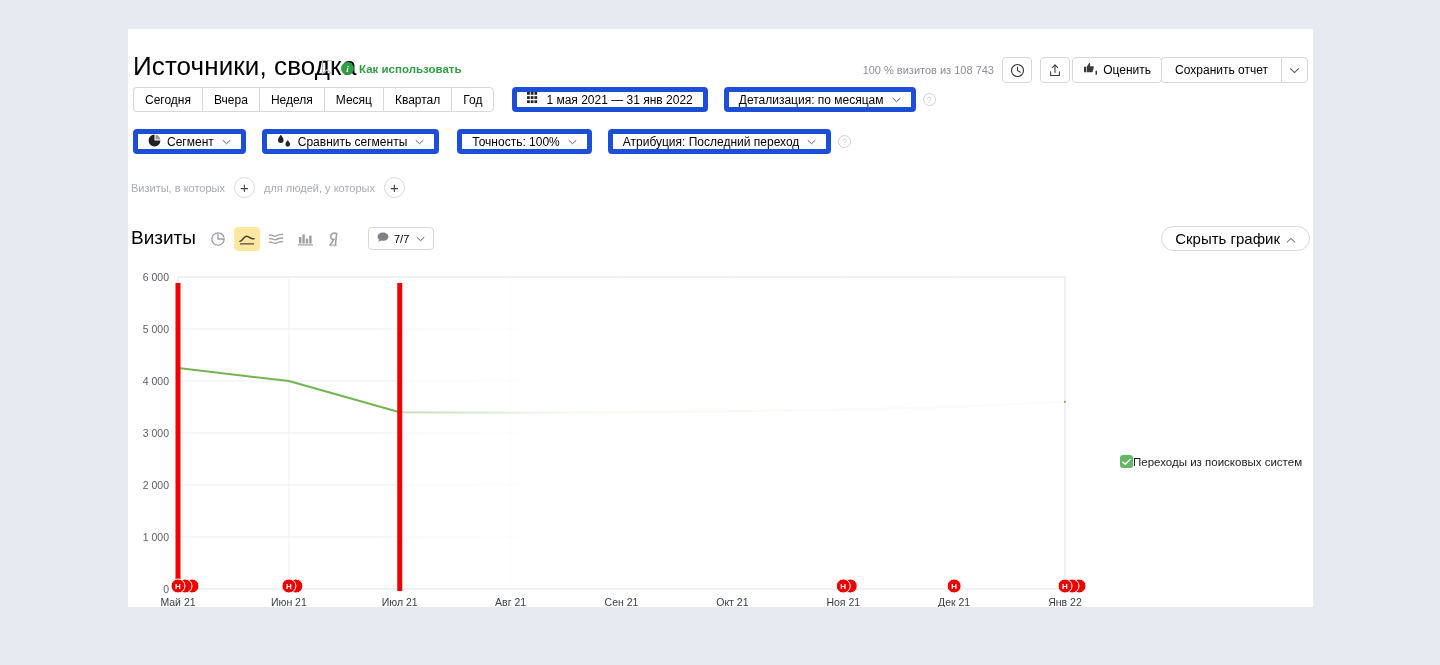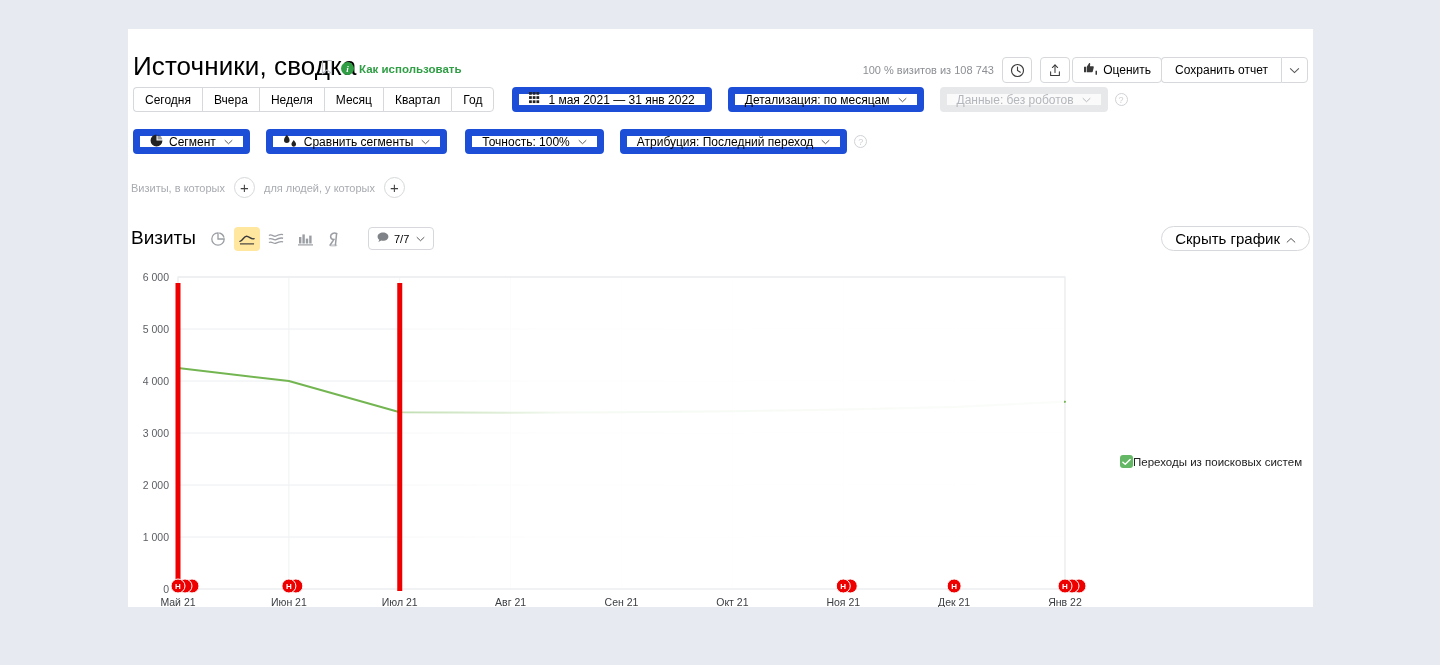--- a/index.html
+++ b/index.html
@@ -71,21 +71,21 @@
   .seg-group .seg {
     height:25px; padding:9px 11px; font-size:12px; color:#000;
     border:1px solid #d6d8db; border-right:none; background:#fff;
     display:flex; align-items:center; cursor:pointer; white-space:nowrap;
   }
   .seg-group .seg:first-child { border-radius:4px 0 0 4px; }
   .seg-group .seg:last-child { border-right:1px solid #d6d8db; border-radius:0 4px 4px 0; }
 
   .pill {
     height:25px; padding:0 10px; font-size:12px; background:#fff;
-    border:7px solid #1d4ed8; border-radius:4px;
+    border:5px solid #1d4ed8; border-radius:4px;
     display:flex; align-items:center; gap:6px; cursor:pointer; white-space:nowrap;
   }
   .pill.disabled { color:#b3b6bb; border-color:#e6e8ea; background:#fafafa; cursor:default; }
   .help-ic {
     width:13px; height:13px; border-radius:50%; border:1px solid #cfd2d6; color:#cfd2d6;
     font-size:9px; display:inline-flex; align-items:center; justify-content:center;
     margin-left:7px; flex:0 0 auto; cursor:pointer;
   }
   .caret { font-size:9px; color:#555; margin-left:2px; }
 
@@ -218,28 +218,20 @@
 
     <div class="pill" style="margin-left:16px;">
       <span>Детализация: по месяцам</span>
       <span class="caret">
         <svg width="9" height="6" viewBox="0 0 12 8">
             <path d="M1 1.6 6 6.3l5-4.7" fill="none" stroke="#555" stroke-width="1.3"></path>
           </svg>
       </span>
     </div>
 
-    <div class="pill disabled" style="margin-left:16px;">
-      <span>Данные: без роботов</span>
-      <span class="caret">
-        <svg width="9" height="6" viewBox="0 0 12 8">
-            <path d="M1 1.6 6 6.3l5-4.7" fill="none" stroke="#b3b6bb" stroke-width="1.3"></path>
-          </svg>
-      </span>
-    </div>
     <span class="help-ic">?</span>
   </div>
 
   <div class="toolbar2">
     <div class="pill">
       <span>
         <svg width="13" height="13" viewBox="0 0 14 14">
           <path d="M7 7 7 0.6A6.4 6.4 0 1 0 13.4 7z" fill="#222"></path>
           <path d="M8.1 0.7A6.4 6.4 0 0 1 13.3 5.9L8.1 6z" fill="#222" opacity=".45"></path>
         </svg>

